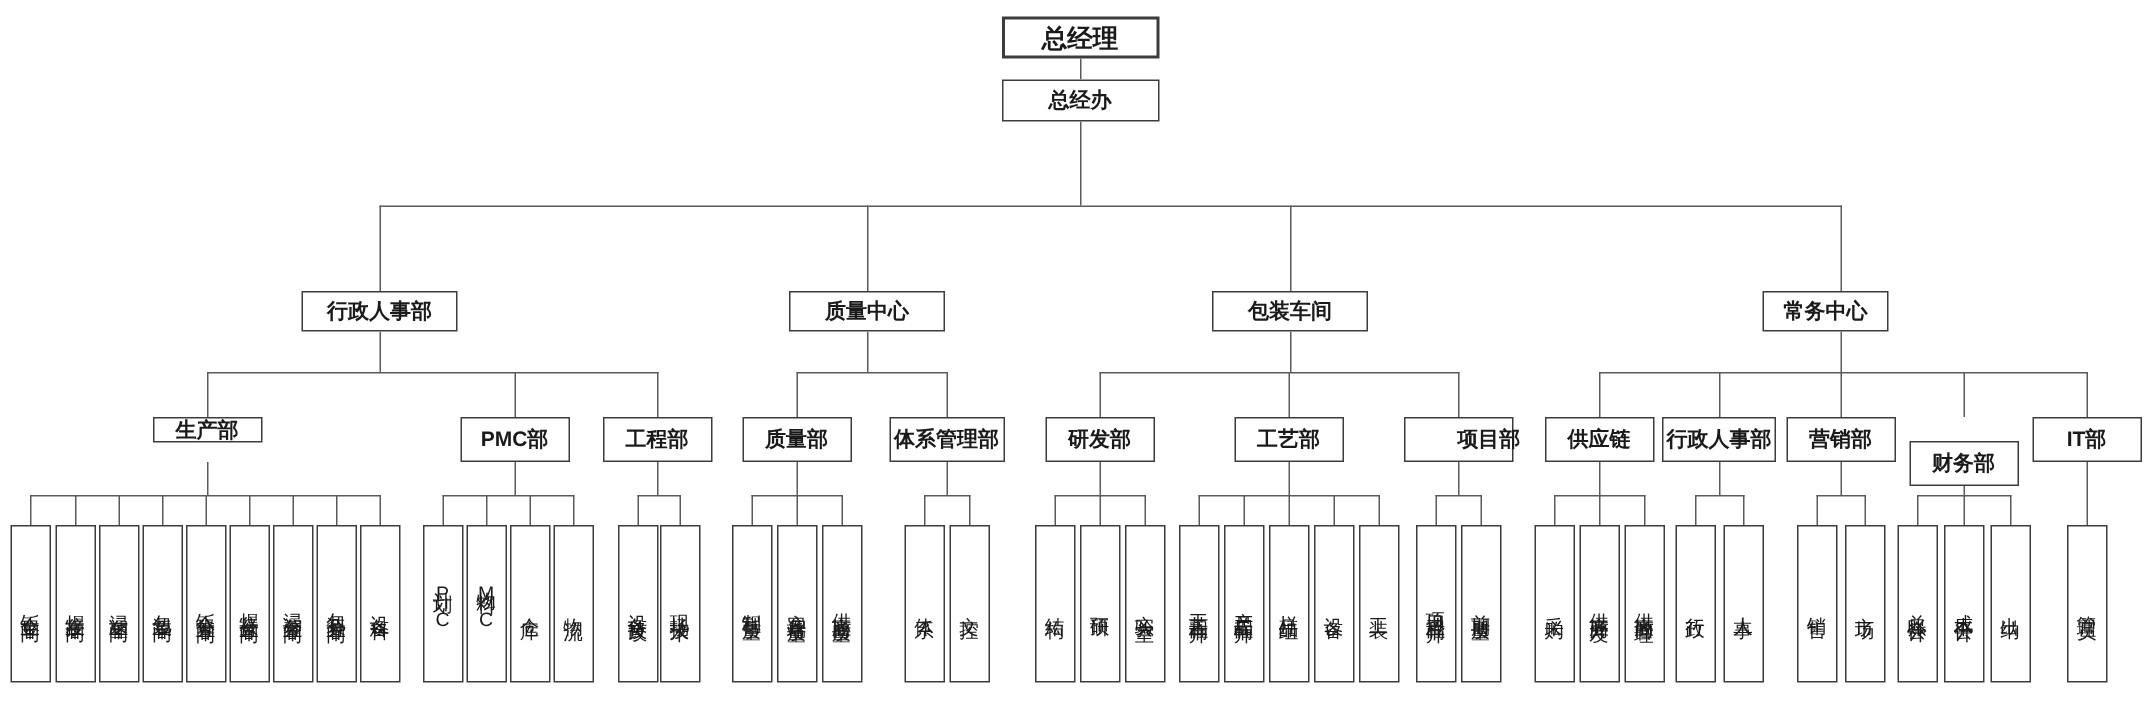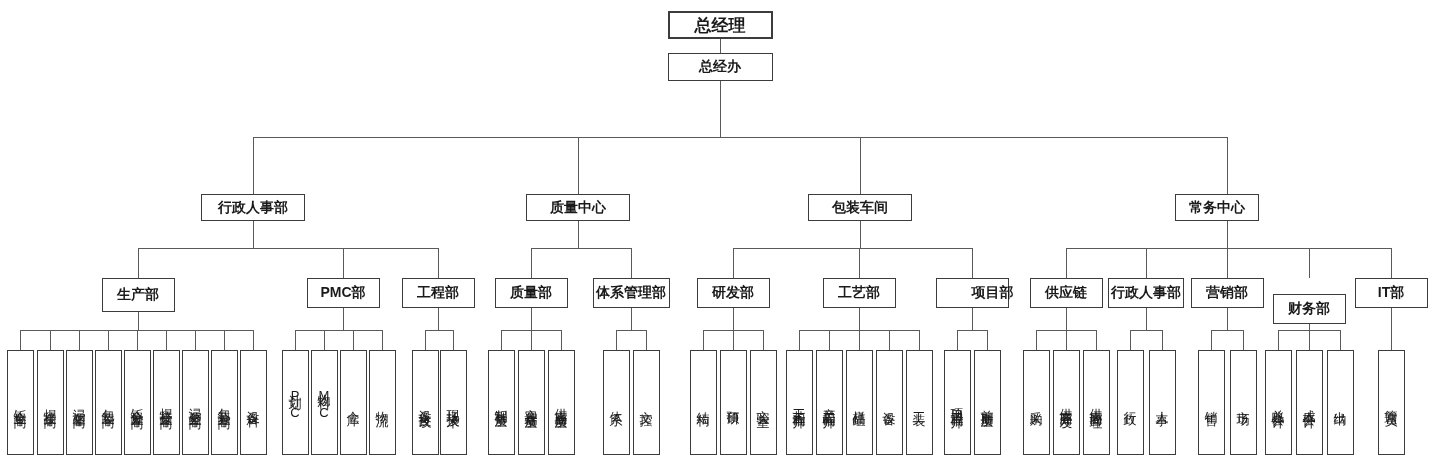--- a/index.html
+++ b/index.html
@@ -134,21 +134,21 @@
       <div class="cline" style="left: 1309px; top: 330px; width: 1px; height: 20px; background: rgb(90, 90, 90);"></div>
       <div class="cline" style="left: 1340px; top: 330px; width: 1px; height: 20px; background: rgb(90, 90, 90);"></div>
       <div class="cline" style="left: 1391px; top: 248px; width: 1px; height: 30px; background: rgb(90, 90, 90);"></div>
       <div class="cline" style="left: 1391px; top: 308px; width: 1px; height: 22px; background: rgb(90, 90, 90);"></div>
       <div class="cline" style="left: 1391px; top: 330px; width: 1px; height: 20px; background: rgb(90, 90, 90);"></div>
     </div>
   <div id="nodes">
       <div class="node lv0" style="left: 667.5px; top: 11px; width: 105px; height: 28px;">总经理</div>
       <div class="node lv1" style="left: 667.5px; top: 53px; width: 105px; height: 28px;">总经办</div>
       <div class="node lv2" style="left: 201px; top: 194px; width: 104px; height: 27px;">行政人事部</div>
-      <div class="node lv3" style="left: 101.5px; top: 278px; width: 73px; height: 34px;">生产部</div>
+      <div class="node lv3" style="left: 101.5px; top: 278px; width: 73px; height: 17px;">生产部</div>
       <div class="node lv4" style="left: 6.5px; top: 350px; width: 27px; height: 105px;">钣金车间</div>
       <div class="node lv4" style="left: 36.5px; top: 350px; width: 27px; height: 105px;">焊接车间</div>
       <div class="node lv4" style="left: 65.5px; top: 350px; width: 27px; height: 105px;">浸塑车间</div>
       <div class="node lv4" style="left: 94.5px; top: 350px; width: 27px; height: 105px;">包装车间</div>
       <div class="node lv4" style="left: 123.5px; top: 350px; width: 27px; height: 105px;">钣金分车间</div>
       <div class="node lv4" style="left: 152.5px; top: 350px; width: 27px; height: 105px;">焊接分车间</div>
       <div class="node lv4" style="left: 181.5px; top: 350px; width: 27px; height: 105px;">浸塑分车间</div>
       <div class="node lv4" style="left: 210.5px; top: 350px; width: 27px; height: 105px;">包装分车间</div>
       <div class="node lv4" style="left: 239.5px; top: 350px; width: 27px; height: 105px;">设备科</div>
       <div class="node lv3" style="left: 306.5px; top: 278px; width: 73px; height: 30px;">PMC部</div>

